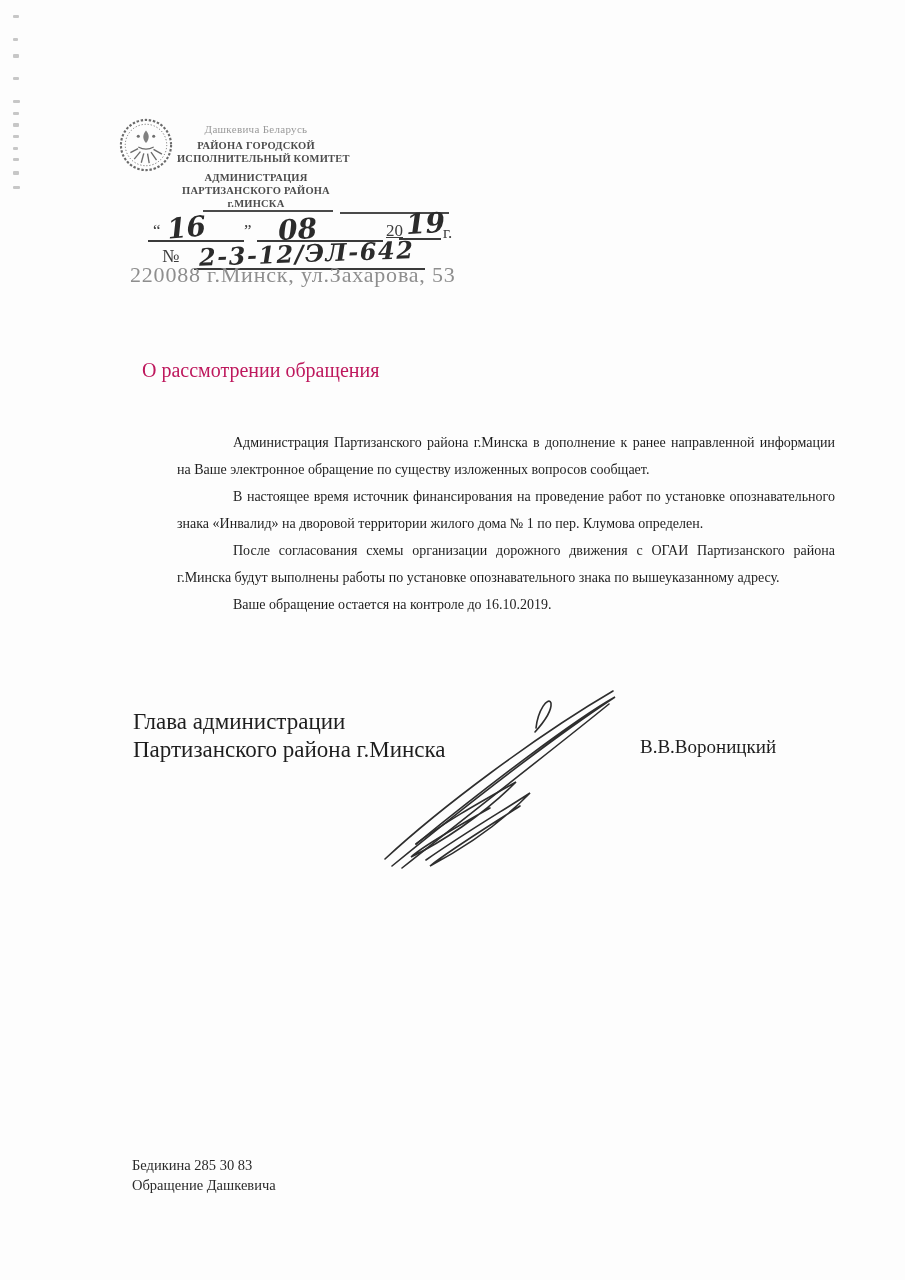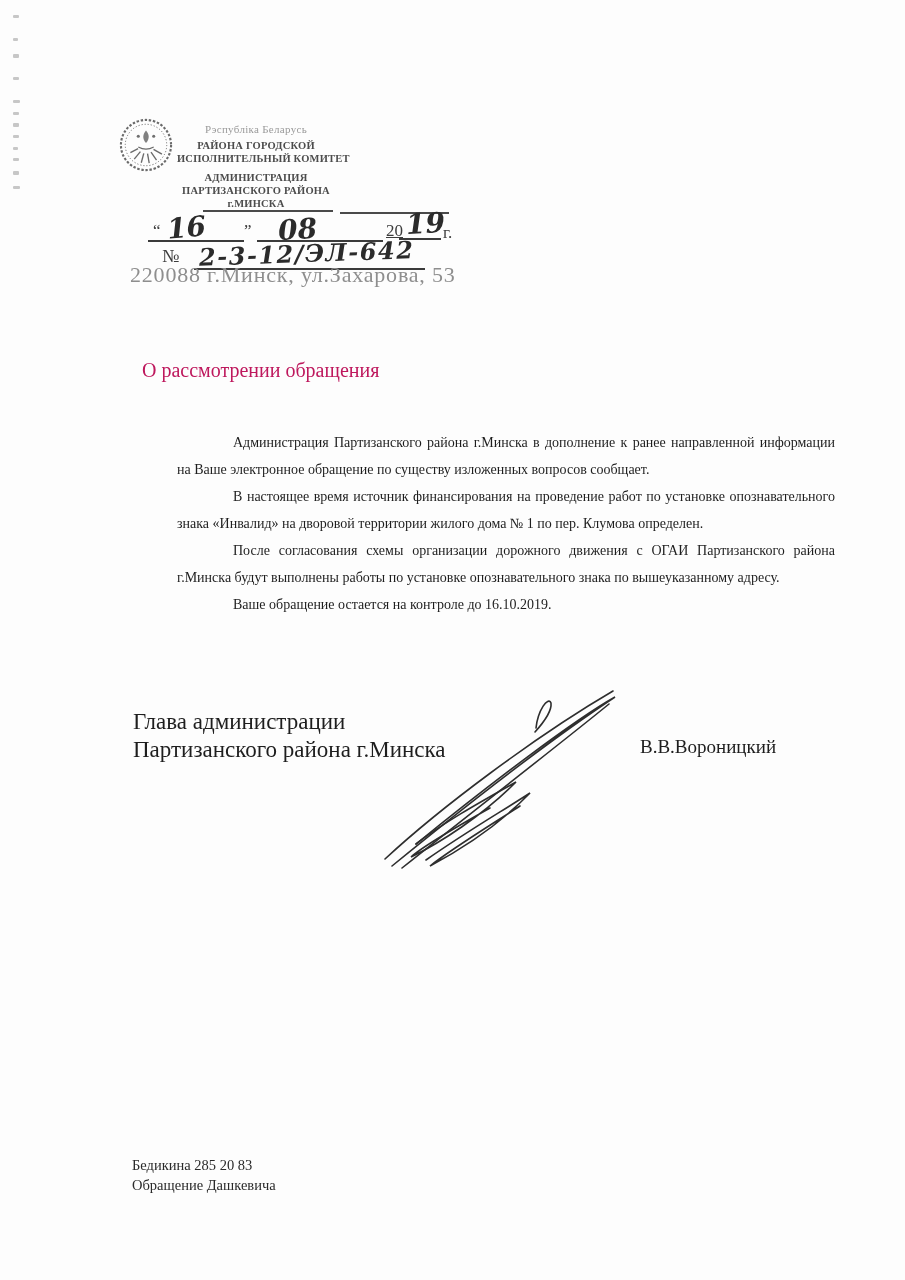--- a/index.html
+++ b/index.html
@@ -101,21 +101,21 @@
           </g>
           <path d="M20,30 Q28,34.5 36,30" stroke-width="1.2"></path>
         </g>
         <path d="M28,13 C24.5,17 24,21.5 28,26 C32,21.5 31.5,17 28,13 Z" fill="#6a6a6a" opacity="0.85"></path>
         <circle cx="20" cy="19" r="1.6" fill="#6f6f6f"></circle>
         <circle cx="36" cy="19" r="1.6" fill="#6f6f6f"></circle>
       </svg>
     </div>
 
     <div class="lh-col ru">
-      <div class="lh-republic">Рэспубліка Беларусь</div>
+      <div class="lh-republic">Дашкевича Беларусь</div>
       <div class="lh-bold">РАЙОНА ГОРОДСКОЙ</div>
       <div class="lh-bold">ИСПОЛНИТЕЛЬНЫЙ КОМИТЕТ</div>
       <div class="lh-gap"></div>
       <div class="lh-bold">АДМИНИСТРАЦИЯ</div>
       <div class="lh-bold">ПАРТИЗАНСКОГО РАЙОНА</div>
       <div class="lh-bold">г.МИНСКА</div>
     </div>
   </header>
 
   <div class="sep sep1"></div>
@@ -162,17 +162,17 @@
       <path d="M7,179 C62,128 158,56 235,11"></path>
       <path d="M14,186 C80,132 172,60 237,17 C196,40 112,104 38,164"></path>
       <path d="M38,164 C66,142 106,120 138,102 C104,136 62,163 33,177 C45,166 80,146 112,128"></path>
       <path d="M48,180 C88,152 126,130 152,113 C122,144 82,170 52,186 C72,170 108,148 142,126"></path>
       <path d="M158,48 C160,30 170,16 173,23 C174,31 166,42 157,52"></path>
       <path d="M24,188 C94,132 182,64 231,24"></path>
     </g>
   </svg>
 
   <div class="footer">
-    <div>Бедикина 285 20 83</div>
+    <div>Бедикина 285 30 83</div>
     <div>Обращение Дашкевича</div>
   </div>
 
 </div>
 
 </body></html>

